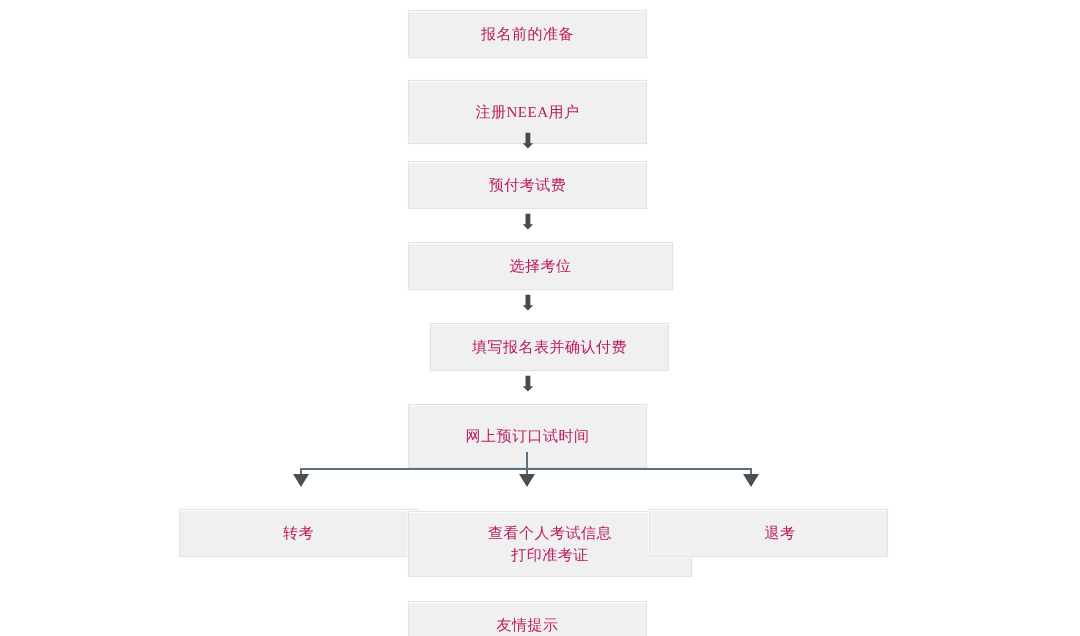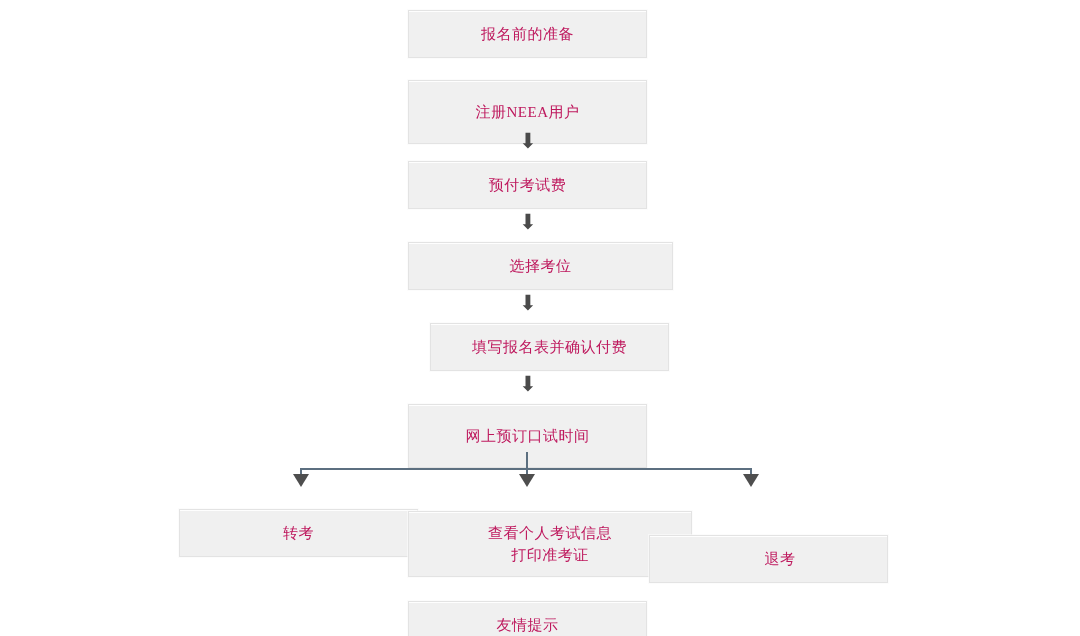--- a/index.html
+++ b/index.html
@@ -131,21 +131,21 @@
 
   <div class="flow-box" style="left:167px; top:509px; width:239px; height:48px;margin-left:12px;">
     <span class="box-label">转考</span>
   </div>
 
   <div class="flow-box" style="left:408px; top:491px; width:284px; height:66px;margin-top:20px;">
     <span class="box-label">查看个人考试信息
 打印准考证</span>
   </div>
 
-  <div class="flow-box" style="left:649px; top:535px; width:239px; height:48px;padding-left:23px;">
+  <div class="flow-box" style="left:649px; top:509px; width:239px; height:48px;padding-left:23px;">
     <span class="box-label">退考</span>
   </div>
 
   <div class="flow-box" style="left:408px; top:601px; width:239px; height:48px;">
     <span class="box-label">友情提示</span>
   </div>
 
 </div>
 
 </body></html>

